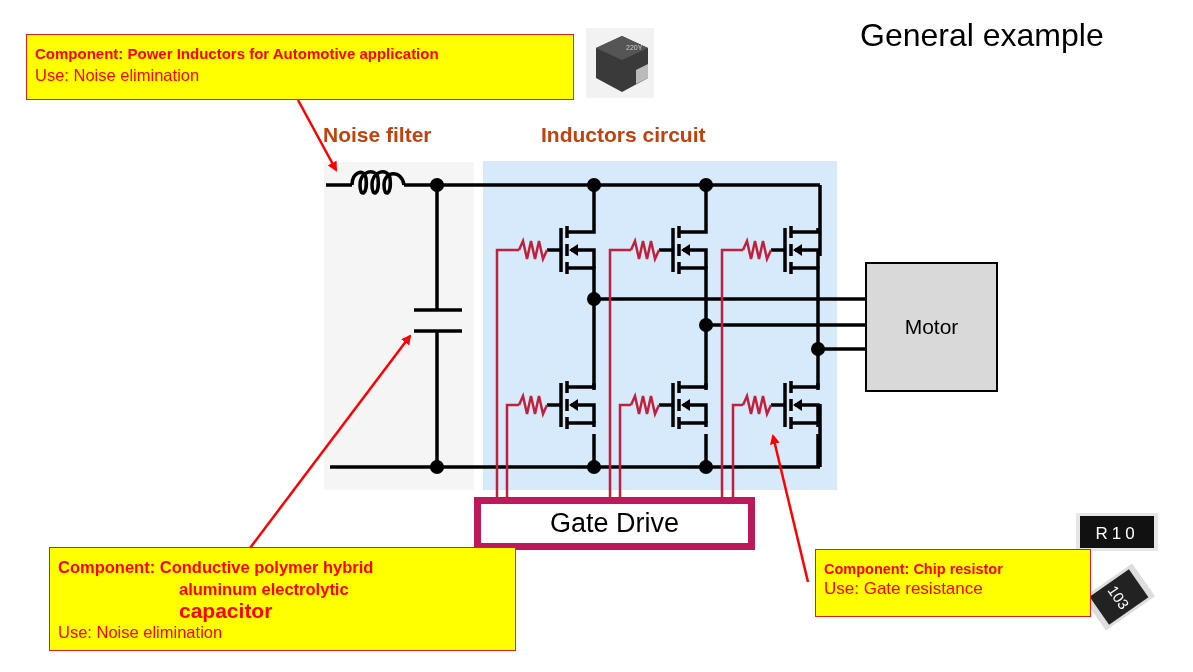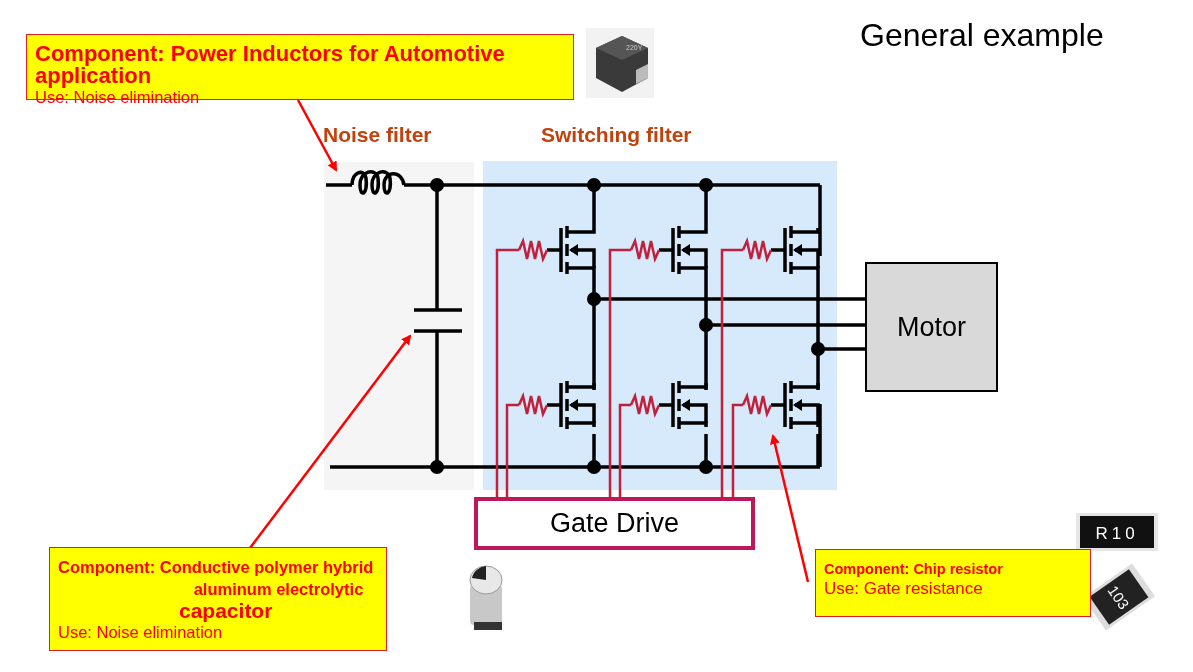--- a/index.html
+++ b/index.html
@@ -1,22 +1,22 @@
 <!DOCTYPE html>
 <html><head>
 <meta charset="utf-8">
 <style>
   html, body { margin:0; padding:0; background:#ffffff; }
   body { width:1193px; height:672px; position:relative; overflow:hidden; font-family:"Liberation Sans", sans-serif; }
   .callout { position:absolute; background:#ffff00; border:1.5px solid #e02020; box-sizing:border-box; color:#ff0000; font-size:15px; line-height:19px; }
   .callout .comp { font-weight:bold; }
   .section-title { position:absolute; color:#c2410c; font-weight:bold; font-size:21px; }
   .general { position:absolute; left:860px; top:17px; font-size:32px; color:#000; }
-  .motor-box { position:absolute; left:865px; top:262px; width:133px; height:130px; background:#d9d9d9; border:2px solid #000; box-sizing:border-box; display:flex; align-items:center; justify-content:center; font-size:27px; color:#000; }
-  .gate-box { position:absolute; left:474px; top:497px; width:281px; height:53px; background:#fff; border:4px solid #be185d; box-sizing:border-box; display:flex; align-items:center; justify-content:center; font-size:27px; color:#000; }
+  .motor-box { position:absolute; left:865px; top:262px; width:133px; height:130px; background:#d9d9d9; border:2px solid #000; box-sizing:border-box; display:flex; align-items:center; justify-content:center; font-size:21px; color:#000; }
+  .gate-box { position:absolute; left:474px; top:497px; width:281px; height:53px; background:#fff; border:7px solid #be185d; box-sizing:border-box; display:flex; align-items:center; justify-content:center; font-size:27px; color:#000; }
   svg { position:absolute; left:0; top:0; }
 </style>
 </head>
 <body>
 
 <svg width="1193" height="672">
   <defs>
     <marker id="arrowRed" markerWidth="10" markerHeight="10" refX="8" refY="5" orient="auto" markerUnits="userSpaceOnUse">
       <path d="M0,0 L10,5 L0,10 z" fill="#ff0000"></path>
     </marker>
@@ -161,37 +161,37 @@
   <g transform="translate(1119,597) rotate(-35)">
     <rect x="-30" y="-20" width="60" height="40" fill="#ddd"></rect>
     <rect x="-24" y="-17" width="48" height="34" fill="#222"></rect>
     <text x="0" y="6" font-size="15" fill="#fff" text-anchor="middle" font-family="Liberation Sans, sans-serif" transform="rotate(90)">103</text>
   </g>
 </svg>
 
 <div class="general">General example</div>
 
 <div class="section-title" style="left:323px;top:123px;">Noise filter</div>
-<div class="section-title" style="left:541px;top:123px;">Switching filter</div>
+<div class="section-title" style="left:541px;top:123px;">Inductors circuit</div>
 
 <div class="motor-box">
     <span>Motor</span>
   </div>
 <div class="gate-box">
     <span>Gate Drive</span>
   </div>
 
 <div class="callout" style="left:26px;top:34px;width:548px;height:66px;padding:8px 8px;">
-  <div class="comp" style="font-size:22px;line-height:22px;">Component: Power Inductors for Automotive application</div>
+  <div class="comp" style="font-size:15px;line-height:22px;">Component: Power Inductors for Automotive application</div>
   <div style="font-size:16.5px;line-height:20px;">Use: Noise elimination</div>
 </div>
 
-<div class="callout" style="left:49px;top:547px;width:338px;height:104px;padding:8px 8px;">
+<div class="callout" style="left:49px;top:547px;width:467px;height:104px;padding:8px 8px;">
   <div class="comp" style="font-size:16.5px;line-height:22px;">Component: Conductive polymer hybrid</div>
-  <div class="comp" style="font-size:16.5px;line-height:22px;padding-left:121px;text-align:center;">aluminum electrolytic</div>
+  <div class="comp" style="font-size:16.5px;line-height:22px;padding-left:121px;">aluminum electrolytic</div>
   <div class="comp" style="font-size:21px;line-height:22px;padding-left:121px;">capacitor</div>
   <div style="font-size:16.5px;line-height:20px;">Use: Noise elimination</div>
 </div>
 
 <div class="callout" style="left:815px;top:549px;width:276px;height:68px;padding:10px 8px 0 8px;">
   <div class="comp" style="font-size:14.5px;line-height:19px;">Component: Chip resistor</div>
   <div style="font-size:17px;line-height:19px;">Use: Gate resistance</div>
 </div>
 
 </body></html>

